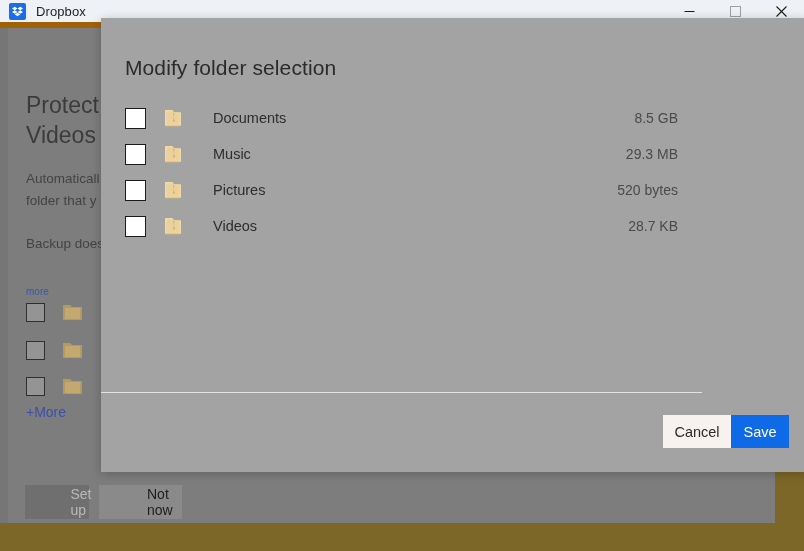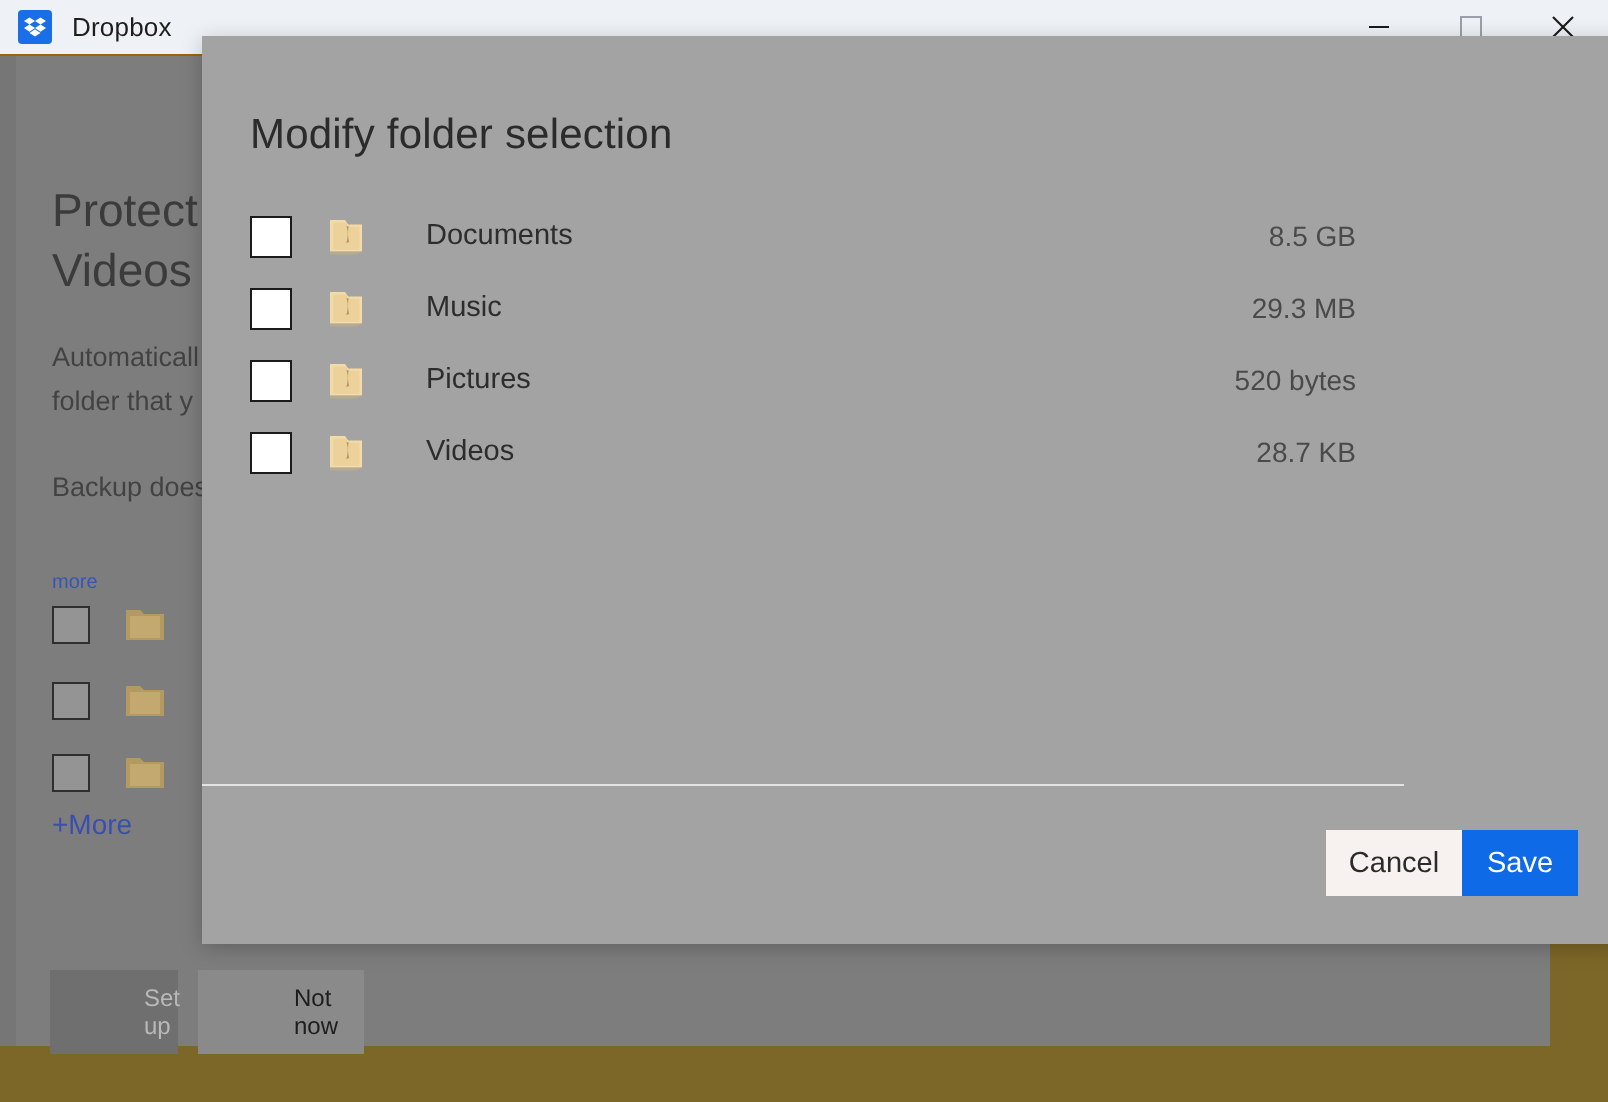--- a/index.html
+++ b/index.html
@@ -20,21 +20,21 @@
   .desktop-white-right {
     position: absolute; left: 400px; top: 28px;
     width: 404px; height: 12px; background: #ffffff;
   }
 
   
   .app-window {
     position: absolute; left: 0; top: 0;
     width: 804px; height: 28px;
     background: #eef2f6;
-    border-bottom: 1px solid #a16207;
+    border-bottom: 6px solid #a16207;
     display: flex; align-items: center;
   }
   .dbx-logo {
     width: 17px; height: 17px; margin-left: 9px;
     background: #1a6fe8; border-radius: 2px;
     display: flex; align-items: center; justify-content: center;
     color: #fff; font-size: 10px; line-height: 1;
   }
   .app-title {
     margin-left: 10px; font-size: 13px; color: #1d1d1d;
@@ -88,23 +88,23 @@
   }
   .bg-cb {
     width: 19px; height: 19px; border: 1.6px solid #1c1c1c;
     background: #9a9a9a; opacity: .8;
   }
   .bg-more {
     position: absolute; left: 26px; top: 404px;
     font-size: 14px; color: #2c46b8; opacity: .82;
   }
   .bg-btn {
-    position: absolute; height: 42px;
+    position: absolute; height: 34px;
     display: flex; align-items: center; justify-content: center;
-    font-size: 12px;
+    font-size: 14px;
     padding-left: 48px;
   }
   .bg-btn.setup {
     left: 25px; top: 485px; width: 64px;
     background: #6f6f6f; color: #b9b9b9;
   }
   .bg-btn.notnow {
     left: 99px; top: 485px; width: 83px;
     background: #8a8a8a; color: #1d1d1d;
   }

